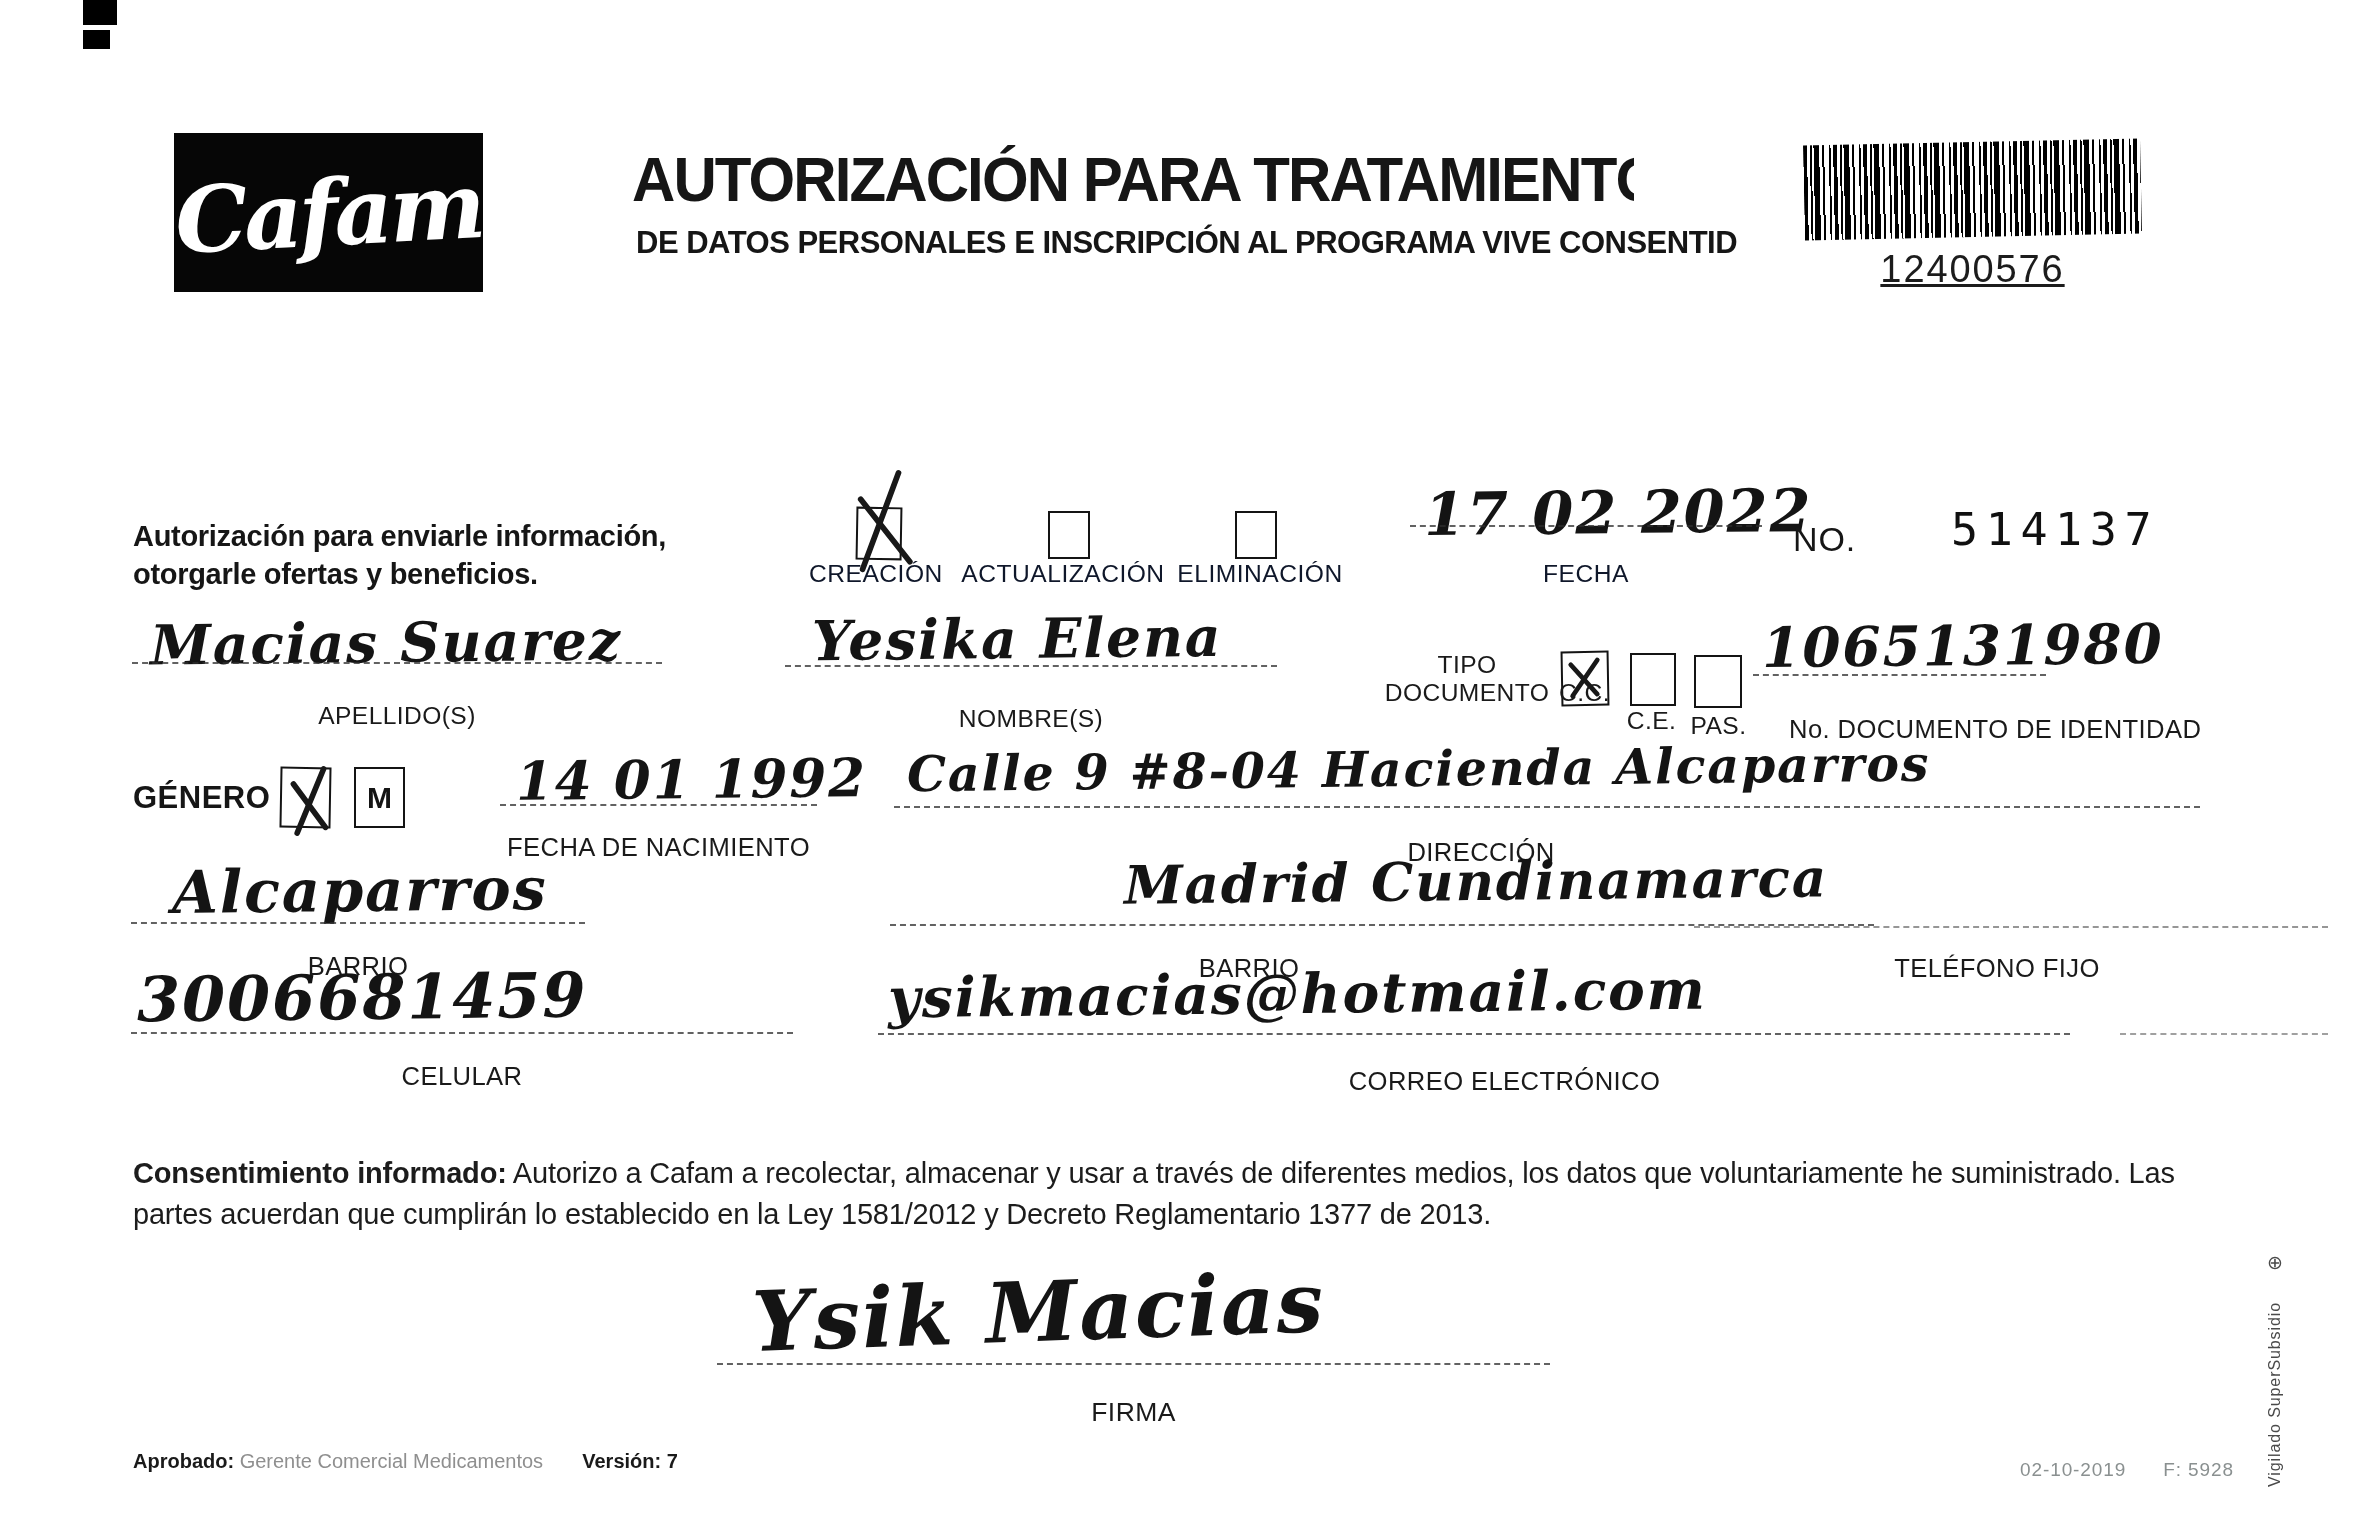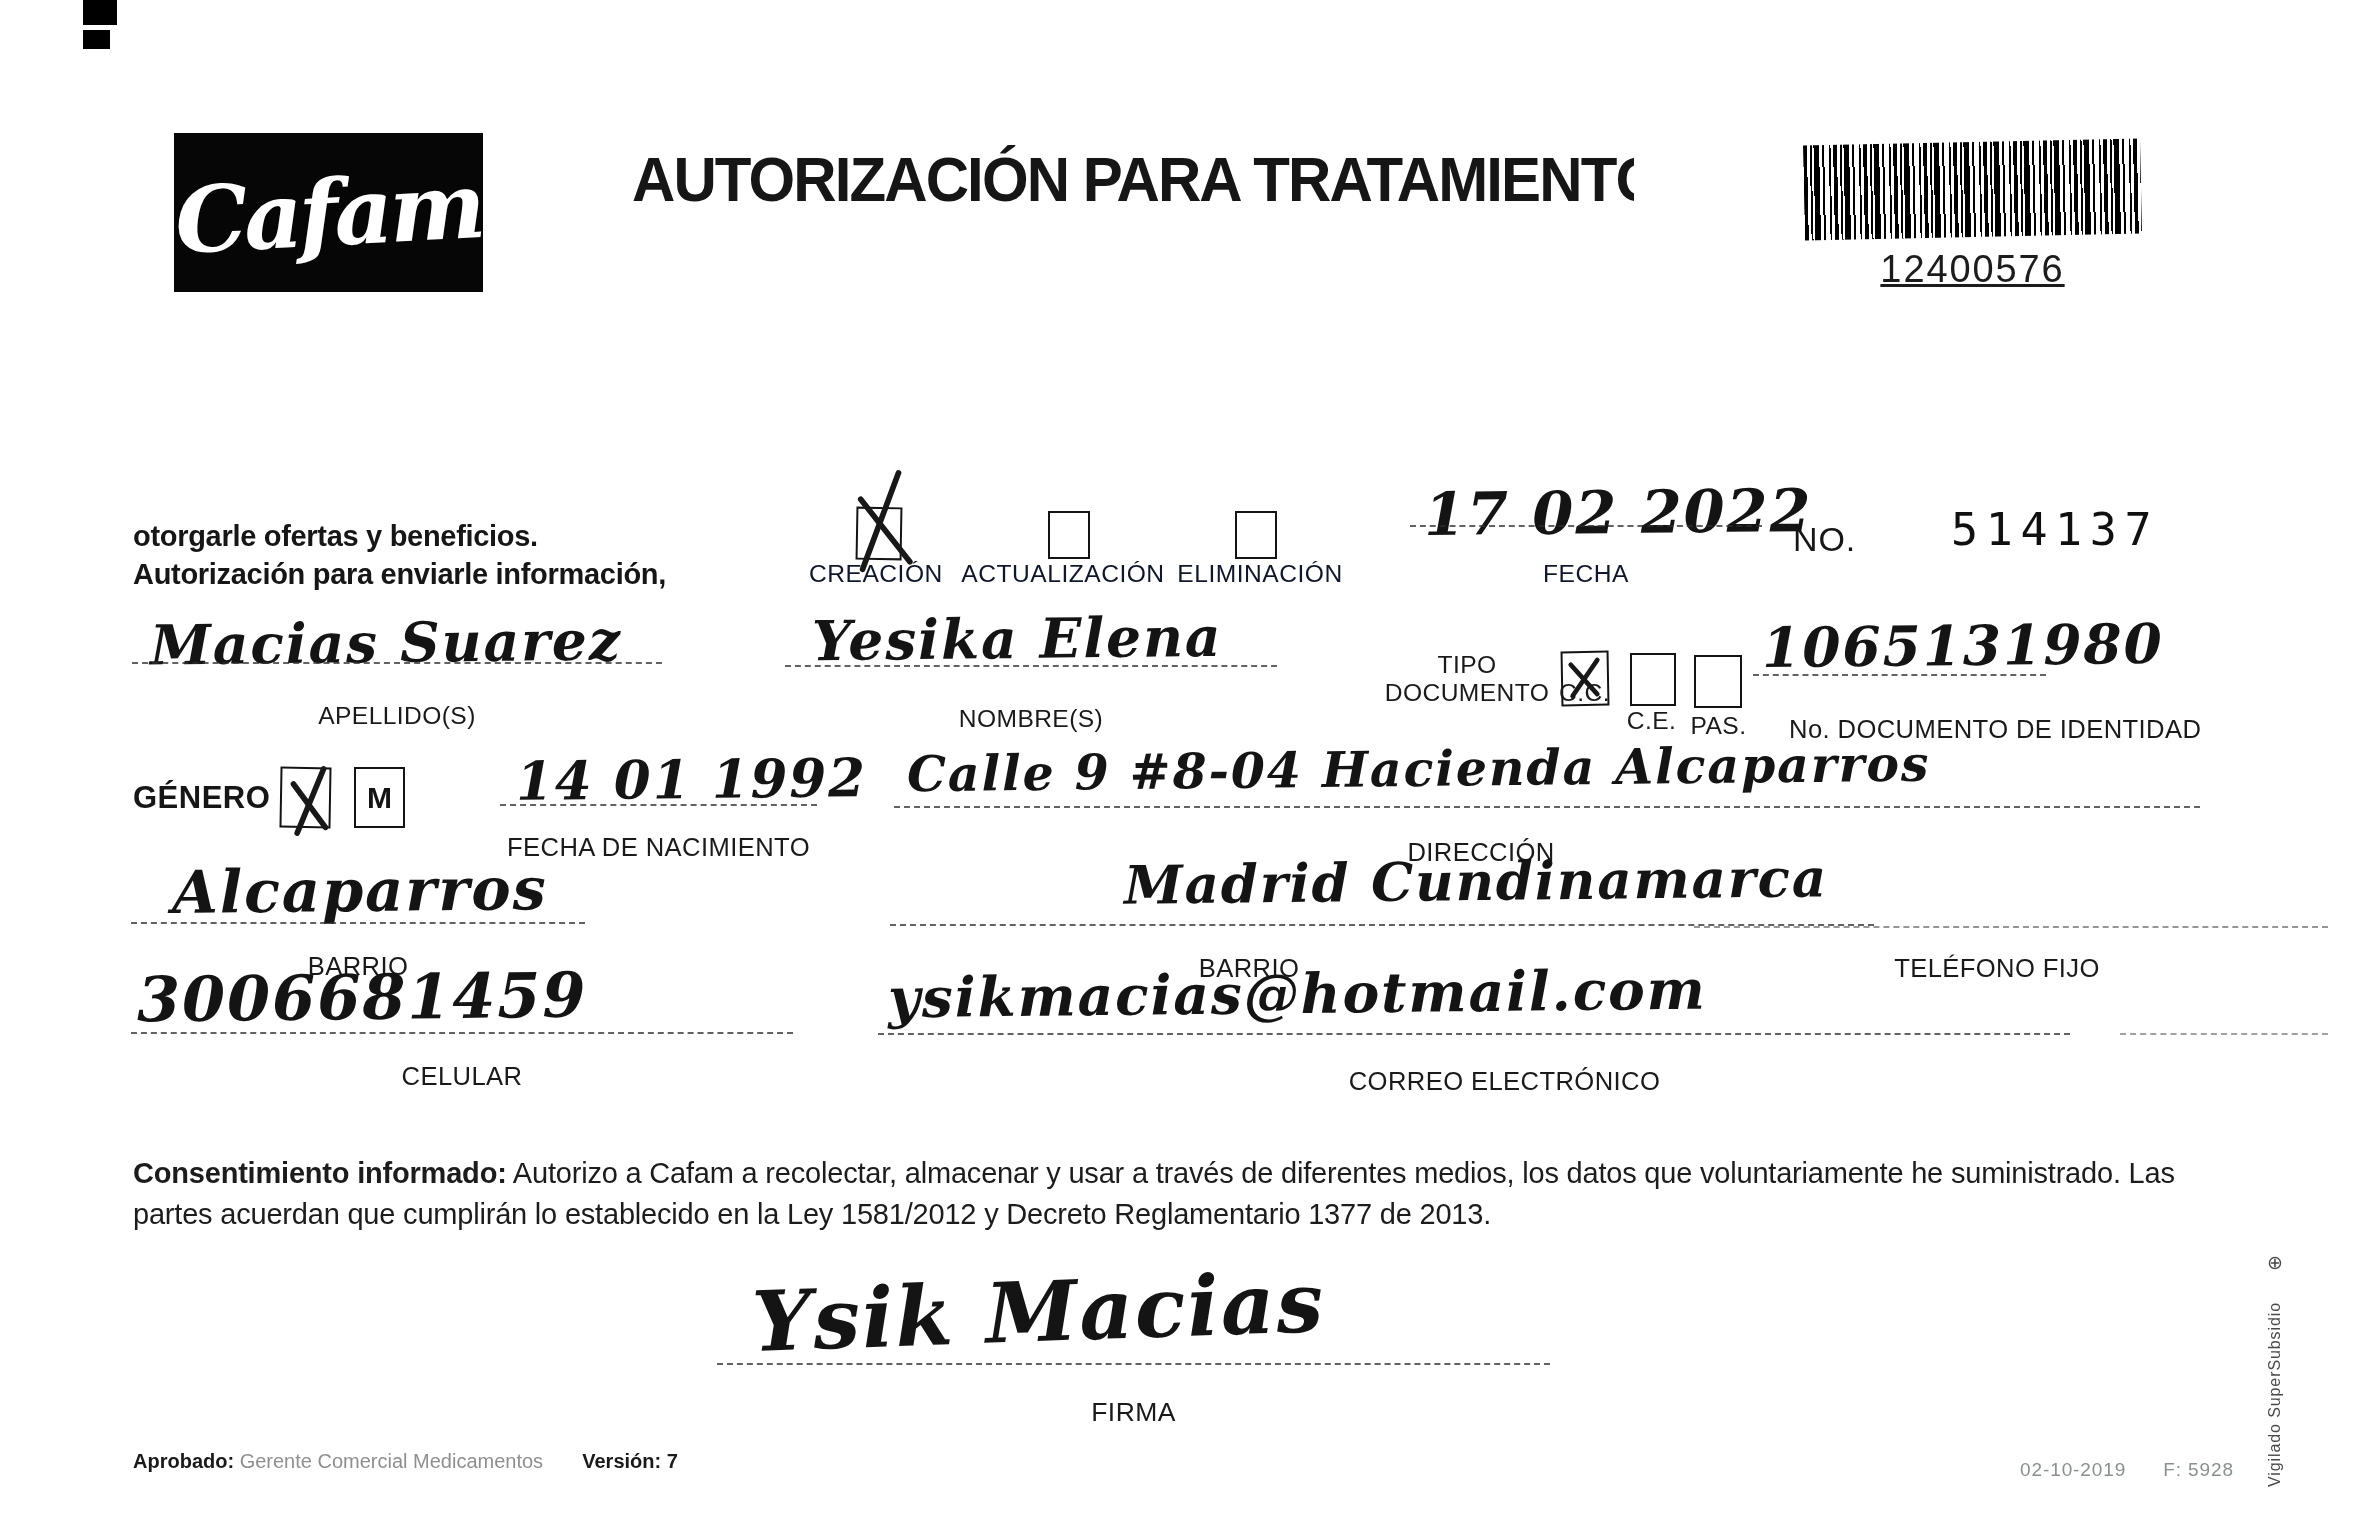--- a/index.html
+++ b/index.html
@@ -52,27 +52,28 @@
 <div class="page">
 
   <div class="corner-mark" style="left:83px;top:0;width:34px;height:24.6px;"></div>
   <div class="corner-mark" style="left:83px;top:30px;width:26.5px;height:19px;"></div>
 
   <div class="logo">
     <span class="logo-text">Cafam</span>
   </div>
 
   <div class="abs title" style="left:632px;top:144px;"><span>AUTORIZACIÓN PARA TRATAMIENT</span><span class="cut-glyph">O</span></div>
+  <div class="abs subtitle" style="left:636px;top:225px;">DE DATOS PERSONALES E INSCRIPCIÓN AL PROGRAMA VIVE CONSENTID</div>
 
   <div class="barcode"></div>
   <div class="barcode-number">12400576</div>
 
   <div class="abs intro" style="left:133px;top:517px;">
+    <div>Autorización para enviarle información,</div>
     <div>otorgarle ofertas y beneficios.</div>
-    <div>Autorización para enviarle información,</div>
   </div>
 
   <div class="cbox" style="left:856px;top:507px;width:42px;height:49px;transform:rotate(1deg);"></div>
   <svg class="xsvg" style="left:838px;top:469px;" width="87" height="106" viewBox="0 0 92 112">
     <path d="M64 4 L26 106" stroke="#181818" stroke-width="6" fill="none" stroke-linecap="round"></path>
     <path d="M24 32 L76 98" stroke="#181818" stroke-width="6" fill="none" stroke-linecap="round"></path>
   </svg>
   <div class="clabel" style="left:809px;top:560px;width:132px;">CREACIÓN</div>
 
   <div class="cbox" style="left:1048px;top:511px;width:38px;height:44px;"></div>

